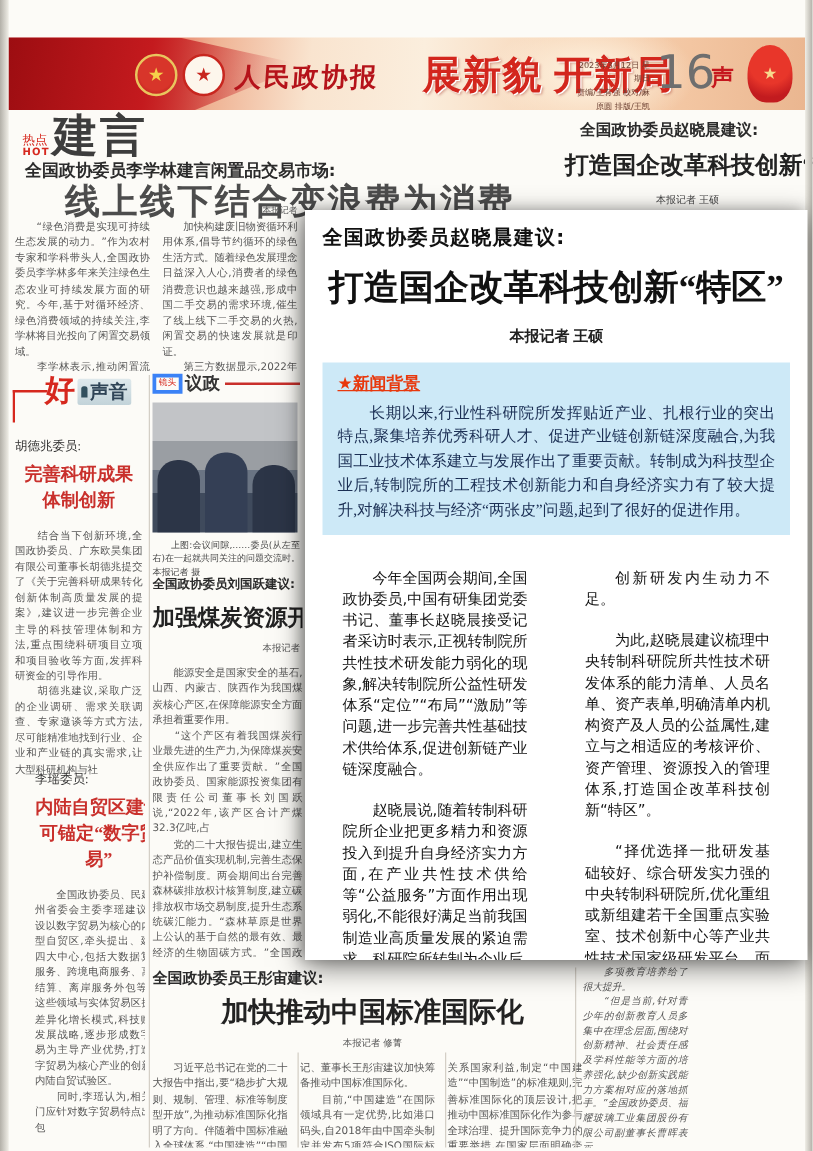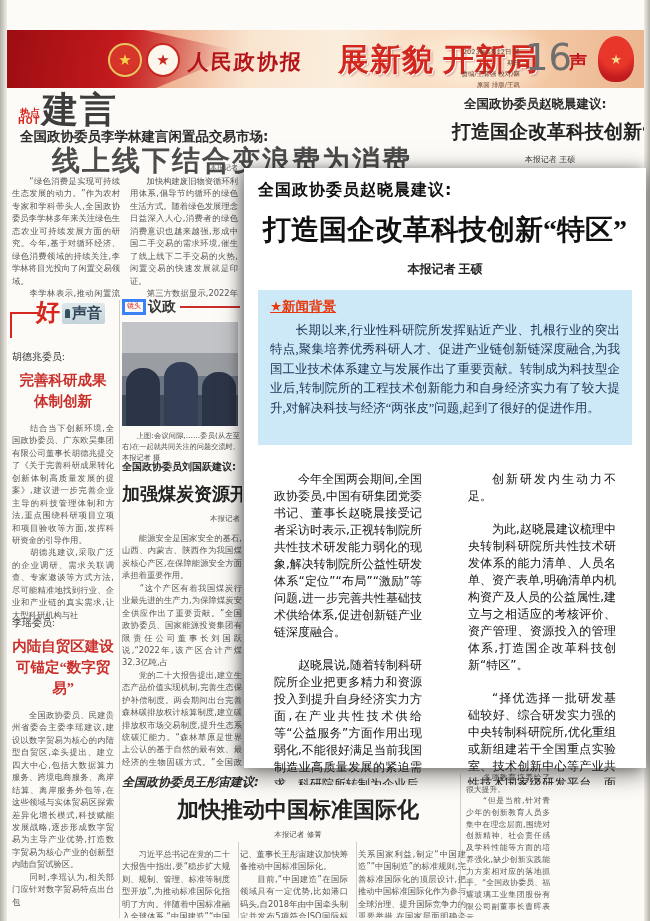--- a/index.html
+++ b/index.html
@@ -35,21 +35,21 @@
   .pageno{position:absolute;left:519px;top:6px;font-size:37px;color:#6e6e6e;}
   .secname{position:absolute;left:563px;top:20px;font-size:18px;font-weight:bold;
         color:#c5161d;letter-spacing:13px;}
   .torch{position:absolute;right:10px;top:6px;width:36px;height:46px;border-radius:50% 50% 42% 42%;
         background:radial-gradient(circle at 50% 32%,#e8362a 0 45%,#c21b1f 75%);
         display:flex;align-items:center;justify-content:center;color:#f7d98c;font-size:13px;}
 
   
   .hot-logo{position:absolute;left:18px;top:92px;display:flex;align-items:flex-end;}
   .hot-stack{display:flex;flex-direction:column;line-height:1;margin-right:2px;margin-bottom:2px;}
-  .hot-cn{color:#d6281e;font-size:10px;font-weight:bold;text-align:right;}
+  .hot-cn{color:#d6281e;font-size:10px;font-weight:normal;}
   .hot-en{color:#d6281e;font-size:8px;font-weight:bold;letter-spacing:1px;}
   .hot-main{font-size:36px;font-weight:bold;color:#3d3d3d;line-height:1;letter-spacing:2px;}
   .kicker1{position:absolute;left:20px;top:128px;font-size:13.5px;font-weight:bold;color:#2b2b2b;}
   .headline1{position:absolute;left:52px;top:142px;font-size:28px;font-weight:bold;color:#4c4c4c;
         letter-spacing:2px;white-space:nowrap;}
   .bgart{position:absolute;left:12px;top:163px;width:228px;height:134px;overflow:hidden;}
   .bgart .by{position:absolute;right:2px;top:0;font-size:7px;color:#555;}
   .bgcols{display:flex;gap:10px;margin-top:12px;}
   .bgcol{width:108px;font-size:8.3px;line-height:1.5;color:#575757;text-align:justify;
         white-space:pre-line;}
@@ -96,47 +96,47 @@
   .coal{position:absolute;left:122px;top:460px;width:120px;height:306px;overflow:hidden;}
   .coal .k{font-size:10px;font-weight:bold;color:#2b2b2b;white-space:nowrap;}
   .coal .h{font-family:"Liberation Serif",serif;font-size:18px;font-weight:bold;color:#222;
         margin-top:8px;white-space:nowrap;}
   .coal .b{font-size:7.5px;color:#555;text-align:right;margin-top:8px;padding-right:2px;}
   .coal .body{margin-top:8px;font-size:8.3px;line-height:1.5;color:#575757;text-align:justify;
         white-space:pre-line;}
 
   
   .std{position:absolute;left:122px;top:774px;width:352px;height:144px;overflow:hidden;}
-  .std .k{font-size:12px;font-weight:bold;color:#2b2b2b;font-style:italic;}
+  .std .k{font-size:12px;font-weight:bold;color:#2b2b2b;}
   .std .h{font-family:"Liberation Serif",serif;font-size:22px;font-weight:bold;color:#222;
         text-align:center;margin-top:4px;}
   .std .b{font-size:7.5px;color:#555;text-align:center;margin-top:5px;}
   .std-cols{display:flex;gap:10px;margin-top:8px;}
   .std-col{width:108px;font-size:8.3px;line-height:1.5;color:#575757;text-align:justify;
         white-space:pre-line;}
 
   
   .edu{position:absolute;left:466px;top:772px;width:178px;height:146px;overflow:hidden;
-        display:flex;gap:10px;}
+        display:flex;gap:10px;font-style:italic;}
   .edu-col{width:84px;font-size:7.8px;line-height:1.5;color:#575757;text-align:justify;
         white-space:pre-line;}
 
   
   .vrule{position:absolute;width:1px;background:#d4cfc6;}
 
   
   .overlay{position:absolute;left:244px;top:168px;width:402px;height:600px;background:#fff;
         box-shadow:0 6px 22px rgba(0,0,0,.5), -4px 0 10px rgba(0,0,0,.25);z-index:5;
         padding:12px 14px;box-sizing:border-box;}
   .ov-kicker{font-size:16px;font-weight:bold;color:#111;letter-spacing:1px;}
   .ov-headline{font-family:"Liberation Serif",serif;font-size:28px;font-weight:bold;color:#111;
         margin-top:10px;text-align:center;white-space:nowrap;}
   .ov-byline{font-size:12px;font-weight:bold;color:#222;text-align:center;margin-top:12px;
         font-family:"Liberation Serif",serif;}
-  .ov-bgbox{margin-top:12px;background:#cde9f7;padding:8px 12px 27px;}
+  .ov-bgbox{margin-top:12px;background:#cde9f7;padding:8px 12px 10px;}
   .ov-bglabel{color:#e8380d;font-weight:bold;font-size:13.5px;text-decoration:underline;}
   .ov-bgtext{margin-top:5px;font-size:12.5px;line-height:1.55;color:#1c3055;
         font-family:"Liberation Serif",serif;text-align:justify;white-space:pre-line;}
   .ov-cols{display:flex;gap:14px;margin-top:10px;height:330px;overflow:hidden;}
   .ov-col{width:180px;font-size:12px;line-height:1.42;color:#141414;text-align:justify;}
   .ov-col p{margin:16px;text-indent:2em;}
 </style>
 </head>
 <body>
 
@@ -195,21 +195,21 @@
     </div>
     <div class="rail-item" style="top:50px;">
       <div class="ri-author">胡德兆委员:</div>
       <div class="ri-title">
         <div>完善科研成果</div>
         <div>体制创新</div>
       </div>
       <div class="ri-body">　　结合当下创新环境,全国政协委员、广东欧昊集团有限公司董事长胡德兆提交了《关于完善科研成果转化创新体制高质量发展的提案》,建议进一步完善企业主导的科技管理体制和方法,重点围绕科研项目立项和项目验收等方面,发挥科研资金的引导作用。
 　　胡德兆建议,采取广泛的企业调研、需求关联调查、专家邀谈等方式方法,尽可能精准地找到行业、企业和产业链的真实需求,让大型科研机构与社</div>
     </div>
-    <div class="rail-item" style="top:316px;">
+    <div class="rail-item" style="top:316px;margin-left:16px;">
       <div class="ri-author">李瑶委员:</div>
       <div class="ri-title">
         <div>内陆自贸区建设</div>
         <div>可锚定“数字贸易”</div>
       </div>
       <div class="ri-body">　　全国政协委员、民建贵州省委会主委李瑶建议,建设以数字贸易为核心的内陆型自贸区,牵头提出、建立四大中心,包括大数据算力服务、跨境电商服务、离岸结算、离岸服务外包等,在这些领域与实体贸易区探索差异化增长模式,科技赋能发展战略,逐步形成数字贸易为主导产业优势,打造数字贸易为核心产业的创新型内陆自贸试验区。
 　　同时,李瑶认为,相关部门应针对数字贸易特点出台包</div>
     </div>
   </div>
 

